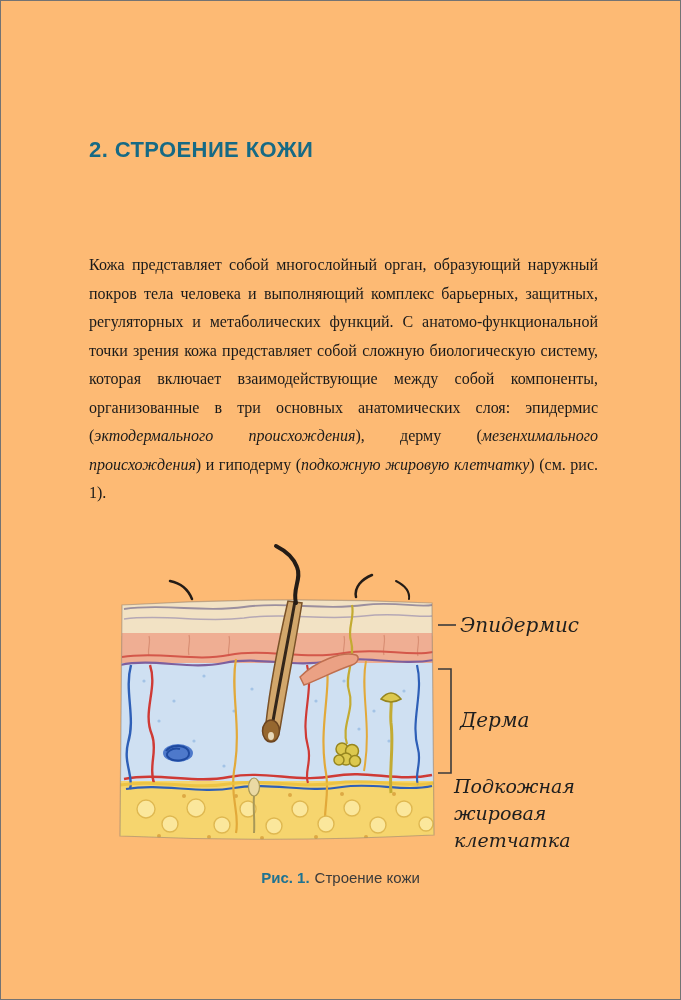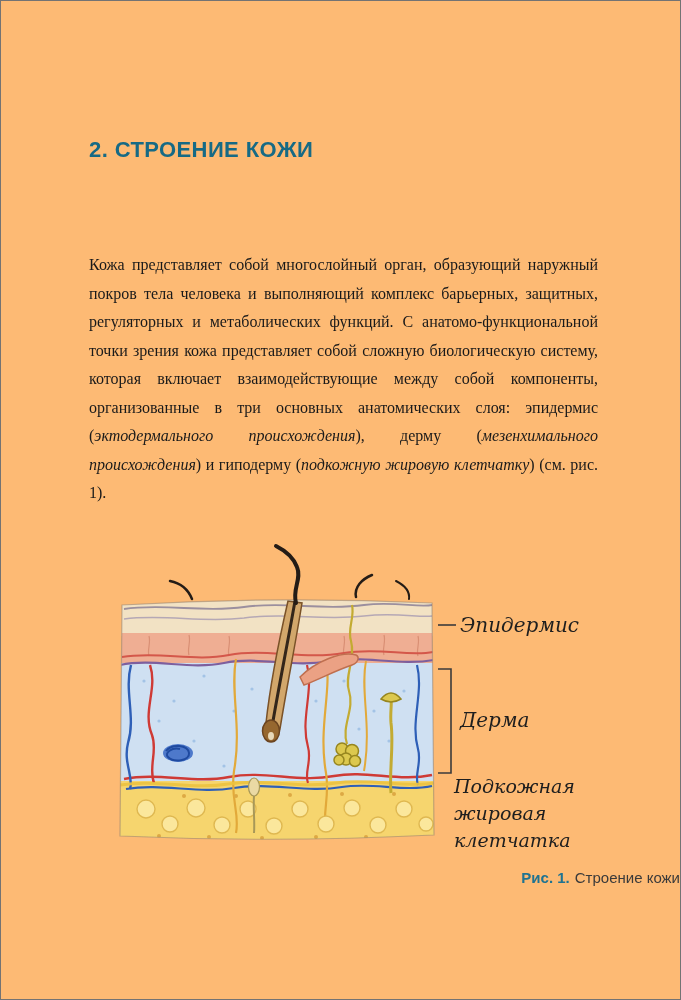--- a/index.html
+++ b/index.html
@@ -23,21 +23,21 @@
   .fig-label{
     font-family:"DejaVu Serif",serif;font-style:italic;
     font-size:20px;fill:#1e1e1e;
   }
   .fig-label-small{
     font-family:"DejaVu Serif",serif;font-style:italic;
     font-size:19px;fill:#1e1e1e;
   }
   .caption{
     position:absolute;left:0;top:868px;width:679px;margin:0;
-    text-align:right;font-family:"Liberation Sans",sans-serif;
+    text-align:center;font-family:"Liberation Sans",sans-serif;
     font-size:15px;color:#3a3a3a;
   }
   .caption .cap-prefix{font-weight:bold;color:#1f7391;margin-right:5px;}
 </style>
 </head>
 <body>
 
 <div class="page">
 
   <h1 class="heading">2. СТРОЕНИЕ КОЖИ</h1>

